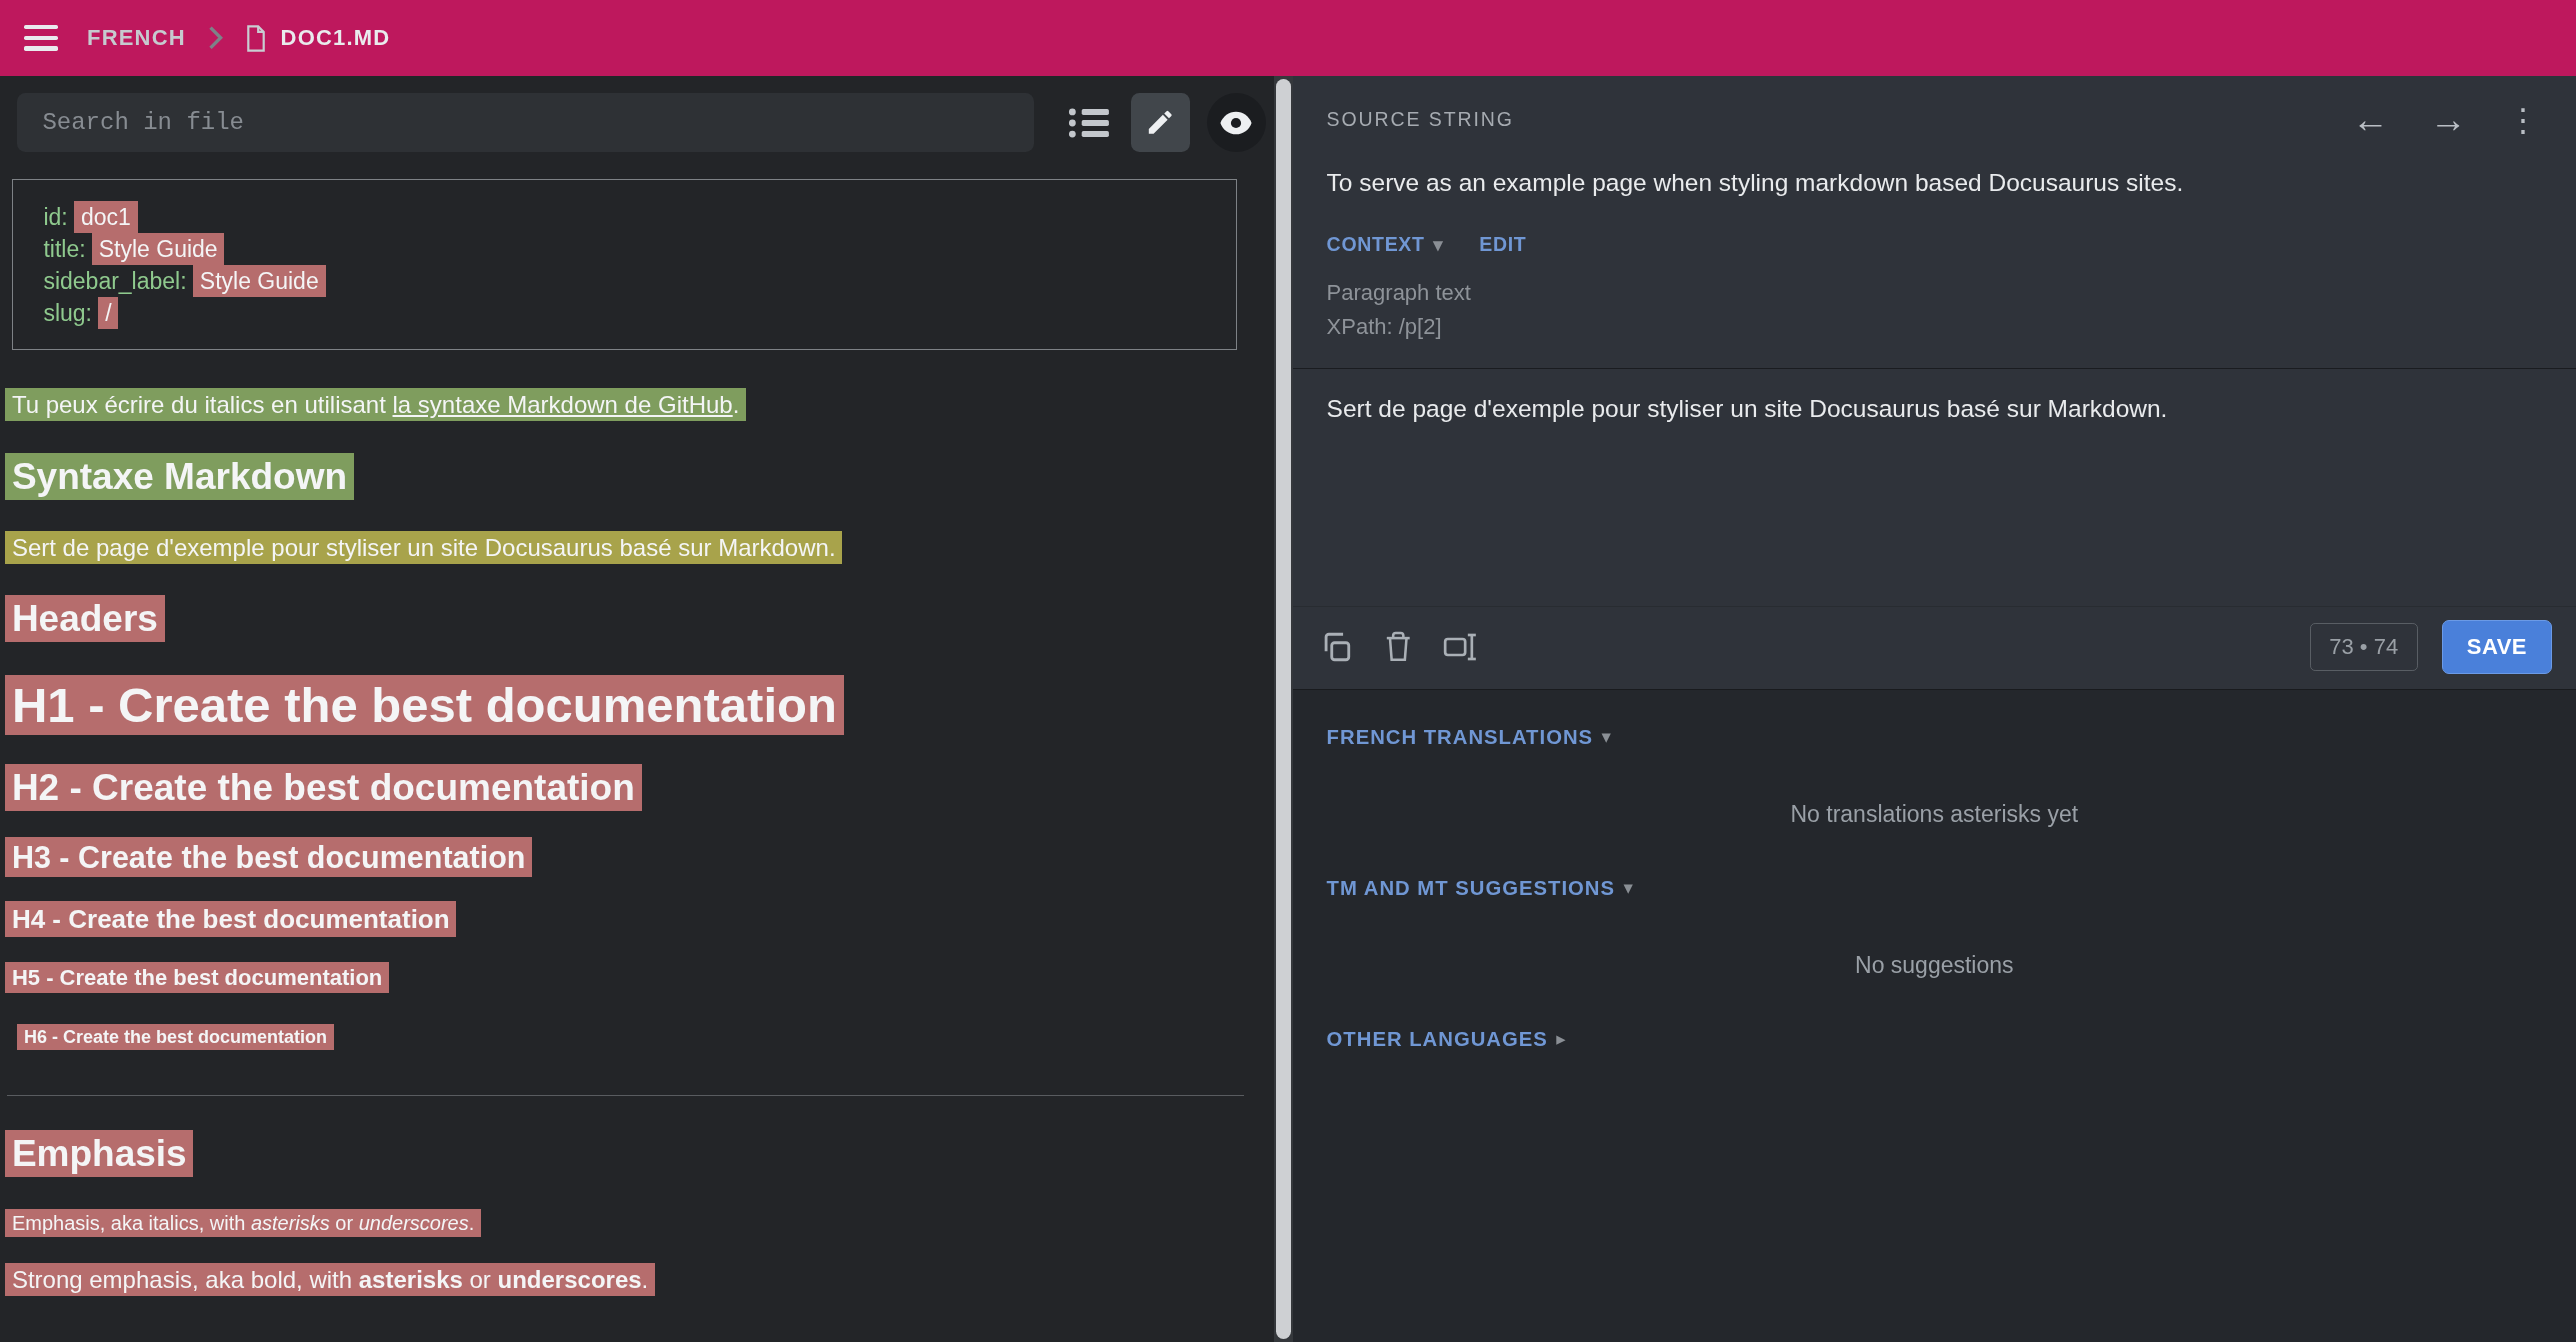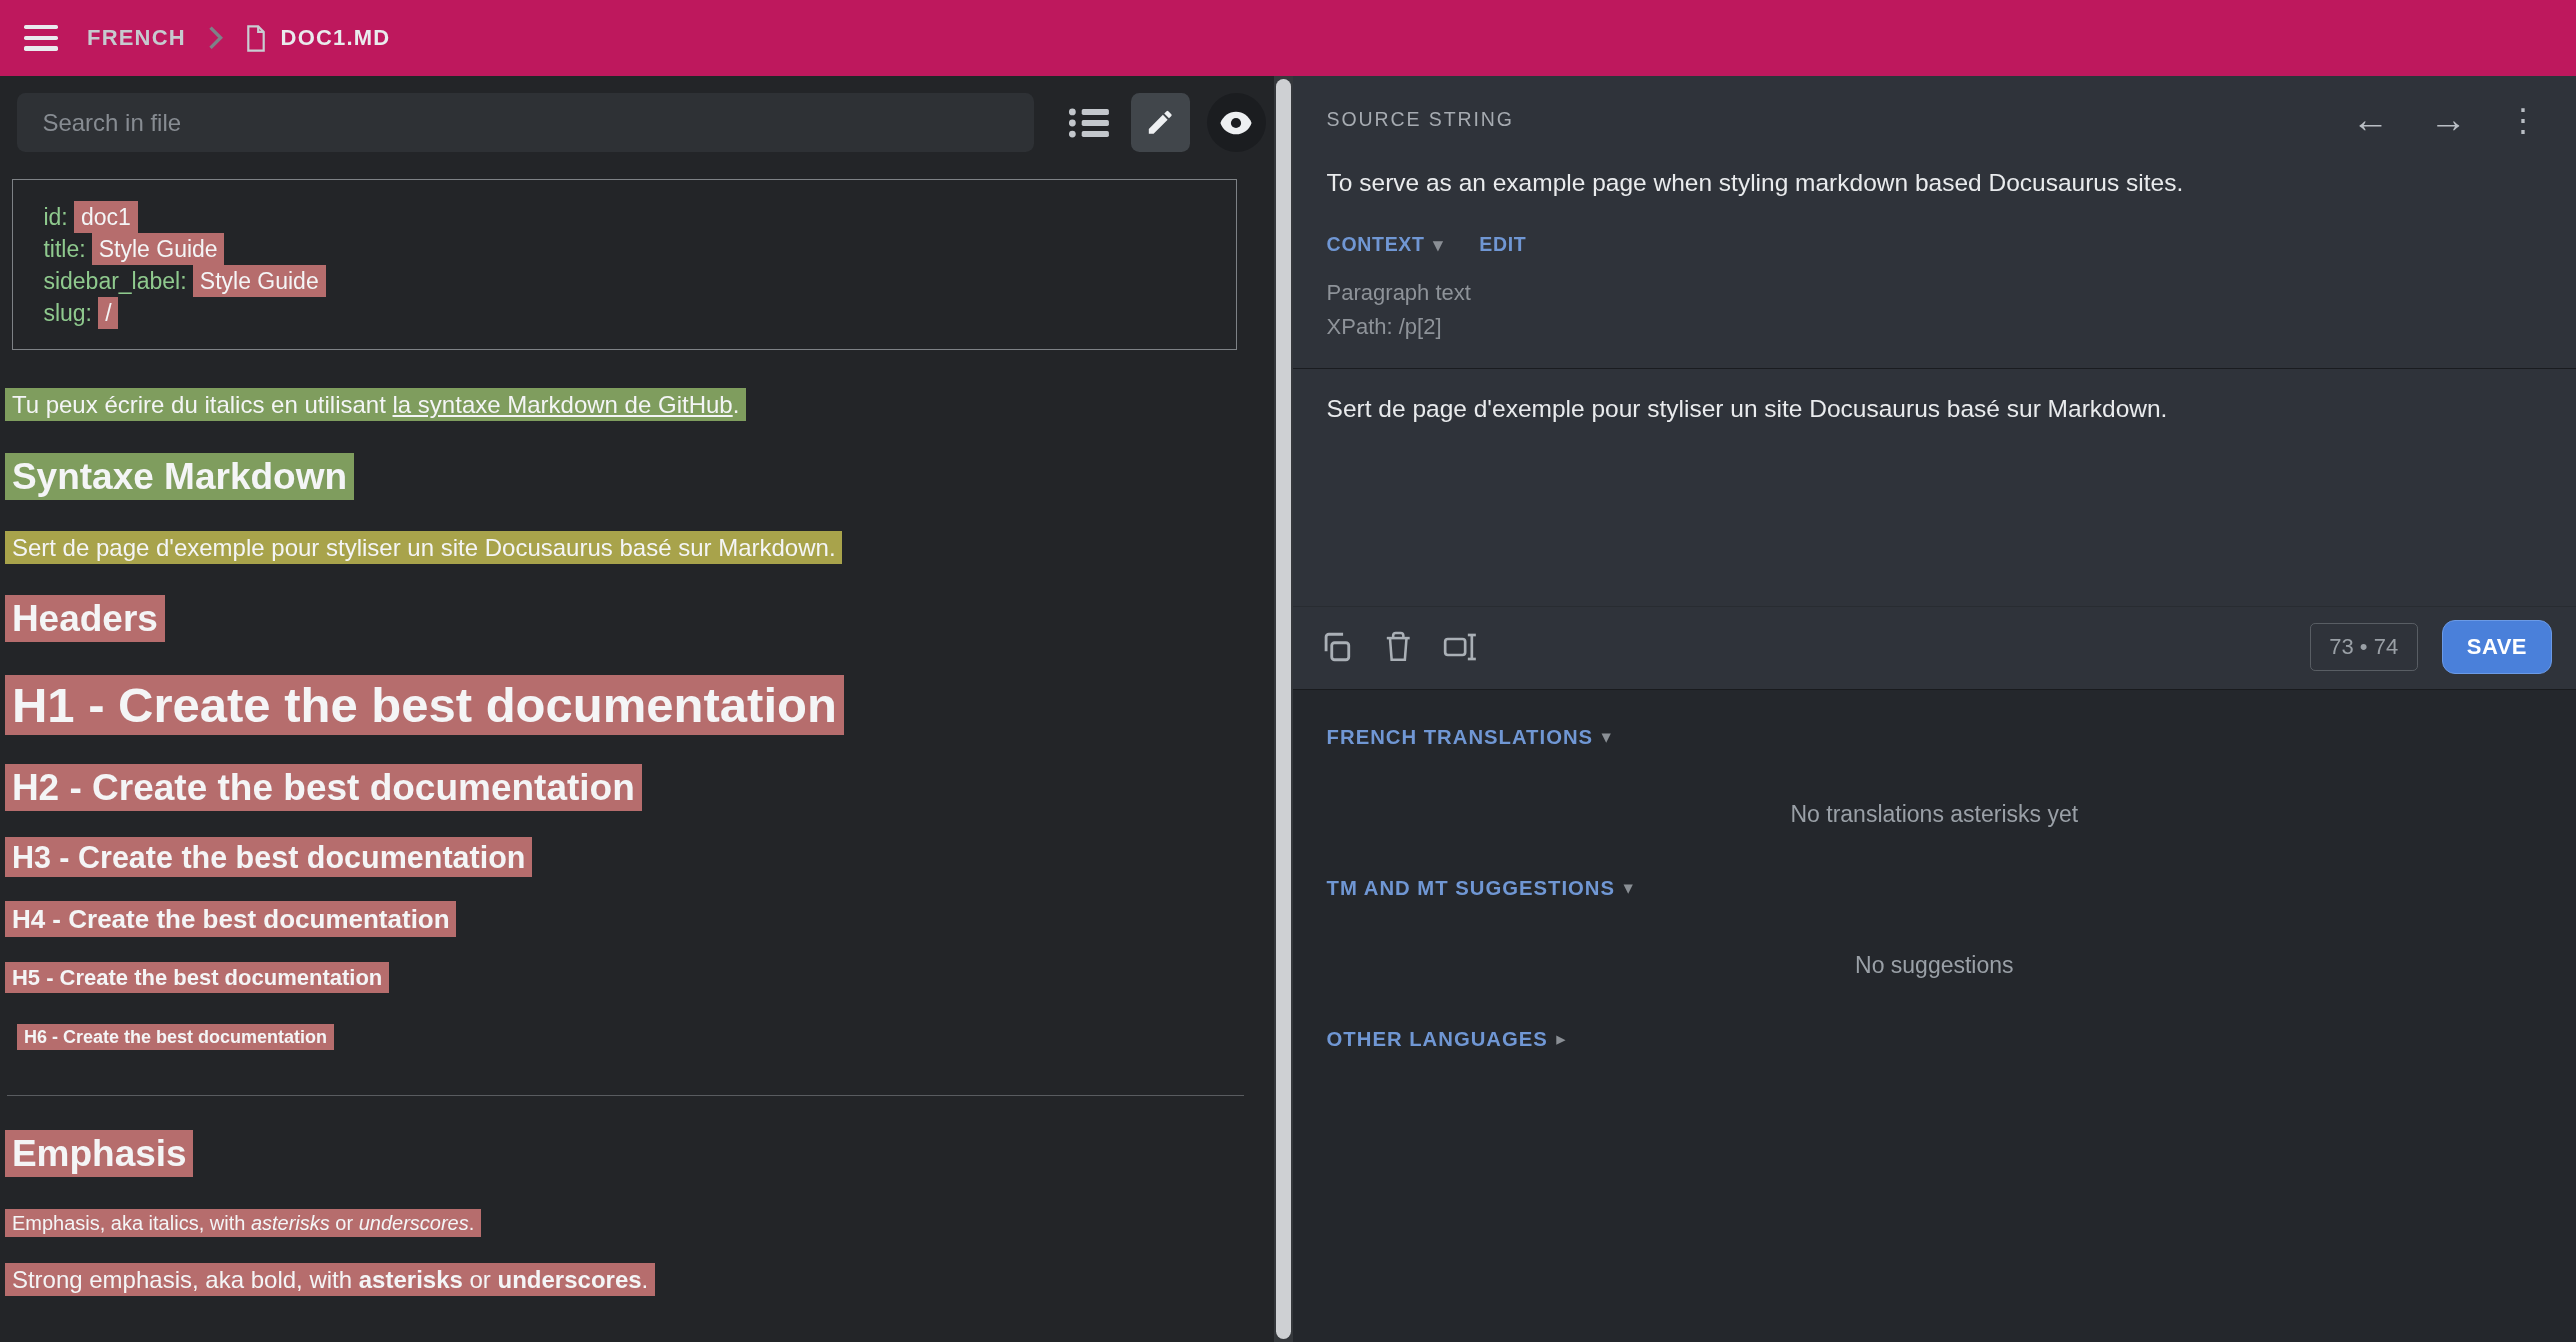--- a/index.html
+++ b/index.html
@@ -14,21 +14,21 @@
   .crumb-project { margin-left: 29px; font-size: 22px; font-weight: 700; letter-spacing: 1.2px; color: #c6cacf; }
   .crumb-sep { margin: 0 22px; display: flex; align-items: center; }
   .file-glyph { margin-right: 13.5px; display: flex; align-items: center; }
   .crumb-file { font-size: 22px; font-weight: 700; letter-spacing: 1.2px; color: #e9ebed; }
 
   .main { flex: 1; display: flex; min-height: 0; }
 
   
   .left-panel { width: 1274px; flex: none; background: #232528; display: flex; flex-direction: column; min-height: 0; }
   .search-row { flex: none; display: flex; align-items: center; padding: 17px 8.5px 12px 17px; }
-  .search-input { flex: 1; height: 59px; background: #2e3135; border: none; border-radius: 8.5px; color: #e9ebed; font-size: 24px; padding: 0 25.4px; outline: none; font-family: Liberation Sans, sans-serif; }
+  .search-input { flex: 1; height: 59px; background: #2e3135; border: none; border-radius: 8.5px; color: #e9ebed; font-size: 24px; padding: 0 25.4px; outline: none; font-family: Liberation Mono, monospace; }
   .search-input::placeholder { color: #878c92; }
   .tool-ico { display: flex; align-items: center; justify-content: center; cursor: pointer; }
   .ico-list { margin-left: 30.5px; width: 47px; height: 59px; }
   .ico-pencil { margin-left: 18.6px; width: 59px; height: 59px; background: #41464b; border-radius: 8.5px; }
   .ico-eye { margin-left: 17px; width: 59px; height: 59px; background: #1b1d20; border-radius: 50%; }
 
   .doc { flex: 1; overflow: hidden; padding: 3.4px 22px 0 5.1px; }
   .frontmatter-box { margin: 12px 15.2px 0 6.8px; border: 0.8px solid #7e8286; padding: 20.3px 0 20.3px 30.5px; }
   .fm-line { font-size: 23px; line-height: 32px; }
   .fm-key { color: #8fca8e; }
@@ -73,21 +73,21 @@
   .blue-link { color: #7097d4; font-size: 19.5px; font-weight: 700; letter-spacing: 0.7px; cursor: pointer; }
   .tri { color: #8a8f95; font-size: 18.6px; margin-left: 8.5px; }
   .edit-link { margin-left: 36px; }
   .context-meta { padding: 20.3px 34px 0; font-size: 22px; line-height: 34px; color: #8e9399; }
   .editor-divider { margin-top: 24px; border-top: 0.8px solid #1a1c20; }
   .translation-area { flex: 1; padding: 25.4px 51px 0 34px; font-size: 24.5px; color: #e9ebed; outline: none; }
   .toolbar { flex: none; display: flex; align-items: center; padding: 13.5px 24px 15.2px 20.3px; border-top: 0.8px solid #282c31; }
   .tb-ico { display: flex; align-items: center; justify-content: center; width: 47px; height: 47px; cursor: pointer; }
   .tb-ico + .tb-ico { margin-left: 15.2px; }
   .counter-badge { margin-left: auto; border: 0.8px solid #595e64; border-radius: 5.1px; padding: 10.2px 18.6px; color: #9aa0a6; font-size: 22px; }
-  .save-btn { margin-left: 24px; background: #4a80da; border: 0.8px solid #6b9ae6; color: #fff; font-weight: 700; font-size: 22px; letter-spacing: 0.5px; padding: 12.7px 24px; border-radius: 13px; cursor: pointer; font-family: "Liberation Sans", sans-serif; }
+  .save-btn { margin-left: 24px; background: #4a80da; border: 0.8px solid #6b9ae6; color: #fff; font-weight: 700; font-size: 22px; letter-spacing: 0.5px; padding: 12.7px 24px; border-radius: 7px; cursor: pointer; font-family: "Liberation Sans", sans-serif; }
 
   .suggestions { flex: 1; padding: 25.4px 34px; }
   .section-header { display: flex; align-items: center; margin-top: 10.2px; cursor: pointer; }
   .section-header .label { color: #7097d4; font-size: 20.3px; font-weight: 700; letter-spacing: 1px; }
   .empty-msg { text-align: center; color: #9aa0a7; font-size: 23px; margin: 52px 0 49px; }
 </style>
 </head>
 <body>
 
 <div class="app">

